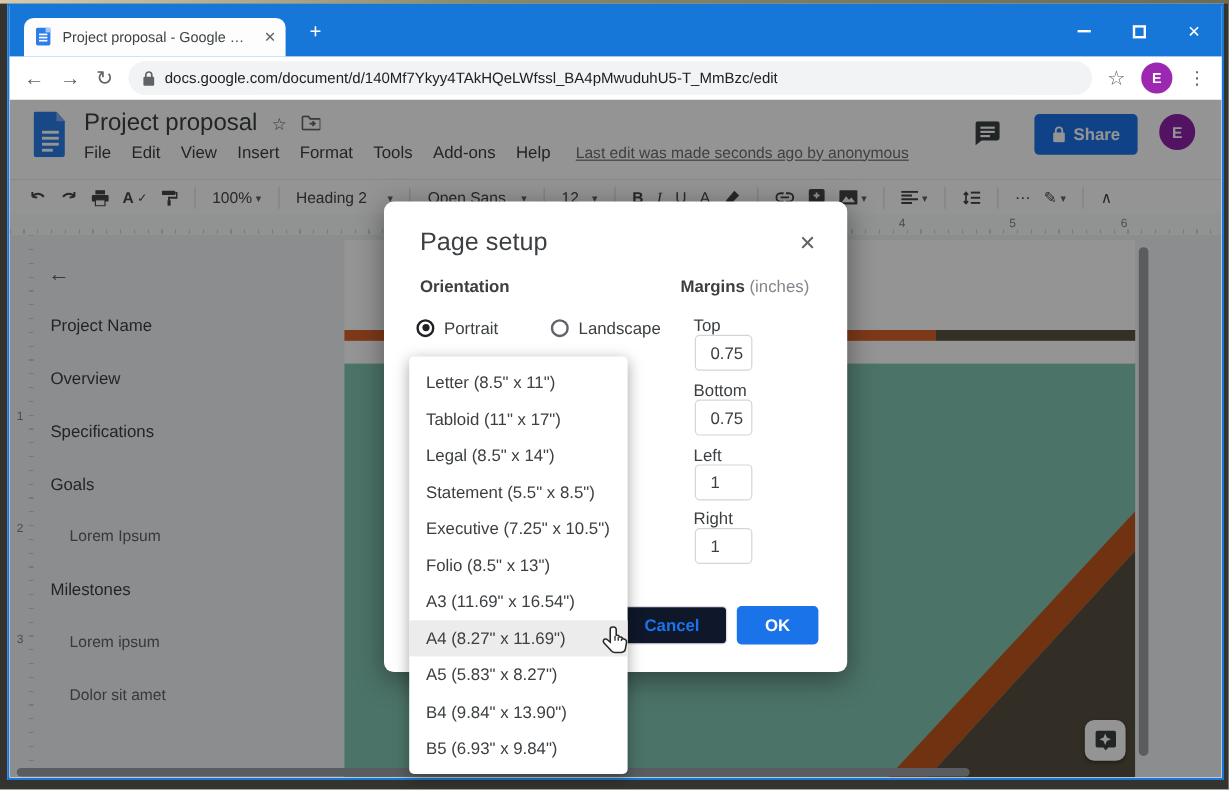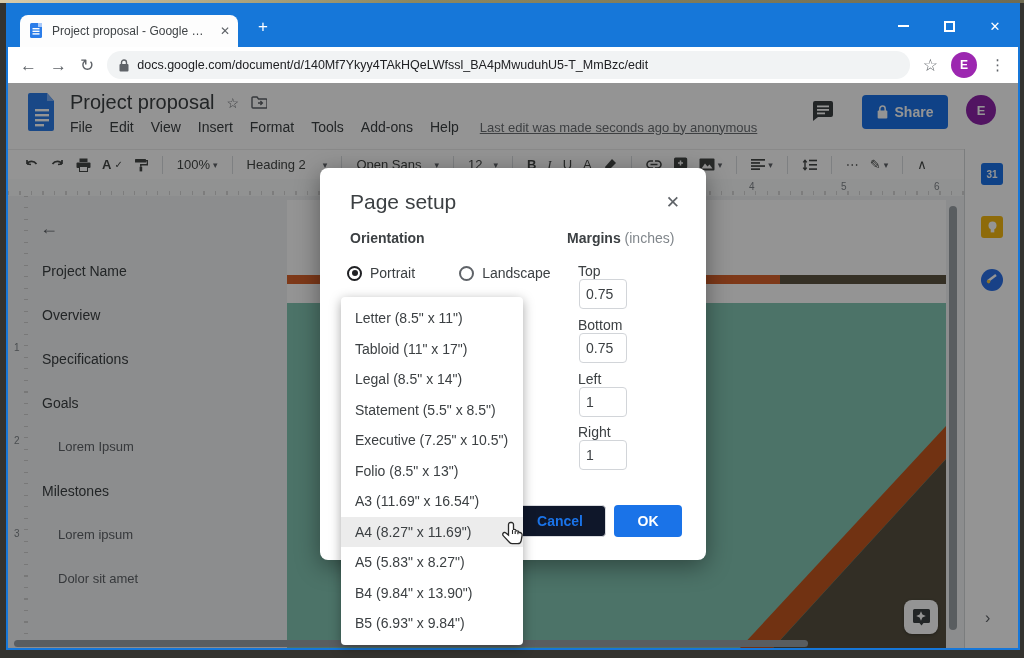--- a/index.html
+++ b/index.html
@@ -103,21 +103,21 @@
   .unit { font-weight:400; color:#80868b; }
   .radio-row { position:absolute; left:27px; top:97px; display:flex; align-items:center; gap:8px; }
   .radio { width:15px; height:15px; border-radius:50%; border:2px solid #5f6368; position:relative; }
   .radio.sel { border-color:#202124; }
   .radio.sel::after { content:""; position:absolute; left:2.5px; top:2.5px; width:6px; height:6px; border-radius:50%; background:#202124; }
   .radio-label { font-size:14px; color:#3c4043; }
   .gap28 { width:28px; }
   .m-row { position:absolute; left:258px; display:flex; align-items:center;flex-direction:column; }
   .m-label { width:50px; font-size:14px; color:#3c4043; }
   .m-input { width:48px; height:30px; border:1px solid #d2d5d9; border-radius:4px; font-size:14px; color:#3c4043;
-    padding-left:6px; font-family:"Liberation Sans",sans-serif; outline:none; }
+    padding-left:12px; font-family:"Liberation Sans",sans-serif; outline:none; }
   .btn { position:absolute; top:337px; height:32px; border-radius:4px; font-size:14px; font-weight:700;
     display:flex; align-items:center; justify-content:center; }
   .btn-cancel { left:194px; width:92px; background:#0f172a; border:1px solid #dadce0; color:#1a73e8; }
   .btn-ok { left:294px; width:68px; background:#1a73e8; color:#fff; }
 
   .dropdown { position:absolute; left:341px; top:297px; width:182px; background:#fff; border-radius:4px;
     box-shadow:0 3px 12px rgba(0,0,0,.35); z-index:11; padding:6px 0; }
   .dd-item { height:30.5px; display:flex; align-items:center; padding-left:14px; font-size:14px; color:#3c4043; white-space:nowrap; }
   .dd-item.hovered { background:#ececec; }
 
@@ -363,36 +363,20 @@
         <div class="h-scroll"></div>
 
         <div class="explore-btn">
           <svg width="18" height="18" viewBox="0 0 18 18">
             <path d="M2 1 h14 a1.5 1.5 0 0 1 1.5 1.5 v11 a1.5 1.5 0 0 1 -1.5 1.5 h-5 l-2 2.5 l-2 -2.5 h-5 a1.5 1.5 0 0 1 -1.5 -1.5 v-11 A1.5 1.5 0 0 1 2 1 z" fill="#3c4043" transform="translate(0.5 0)"></path>
             <path d="M9 3.2 L10.4 6.6 L13.8 8 L10.4 9.4 L9 12.8 L7.6 9.4 L4.2 8 L7.6 6.6 Z" fill="#fff"></path>
           </svg>
         </div>
       </div>
 
-      <div class="side-strip">
-        <div class="side-ico ico-cal" style="top:14px;">31</div>
-        <div class="side-ico ico-keep" style="top:67px;">
-          <svg width="11" height="13" viewBox="0 0 11 13">
-              <circle cx="5.5" cy="4.5" r="4" fill="#fff"></circle>
-              <rect x="3.7" y="8" width="3.6" height="3.4" fill="#fff"></rect>
-            </svg>
-        </div>
-        <div class="side-ico ico-tasks" style="top:120px;">
-          <svg width="12" height="12" viewBox="0 0 12 12">
-              <path d="M2 7 L10 1" stroke="#fff" stroke-width="2.4"></path>
-              <circle cx="2.6" cy="7.6" r="1.8" fill="#f7c948"></circle>
-            </svg>
-        </div>
-        <span class="side-chevron" style="top:460px;">›</span>
-      </div>
 
       <div class="overlay"></div>
     </div>
   </div>
 
   <div class="dialog">
     <div class="dlg-title">Page setup</div>
     <span class="dlg-close">✕</span>
 
     <span class="sec-label" style="left:30px; top:62px;">Orientation</span>

